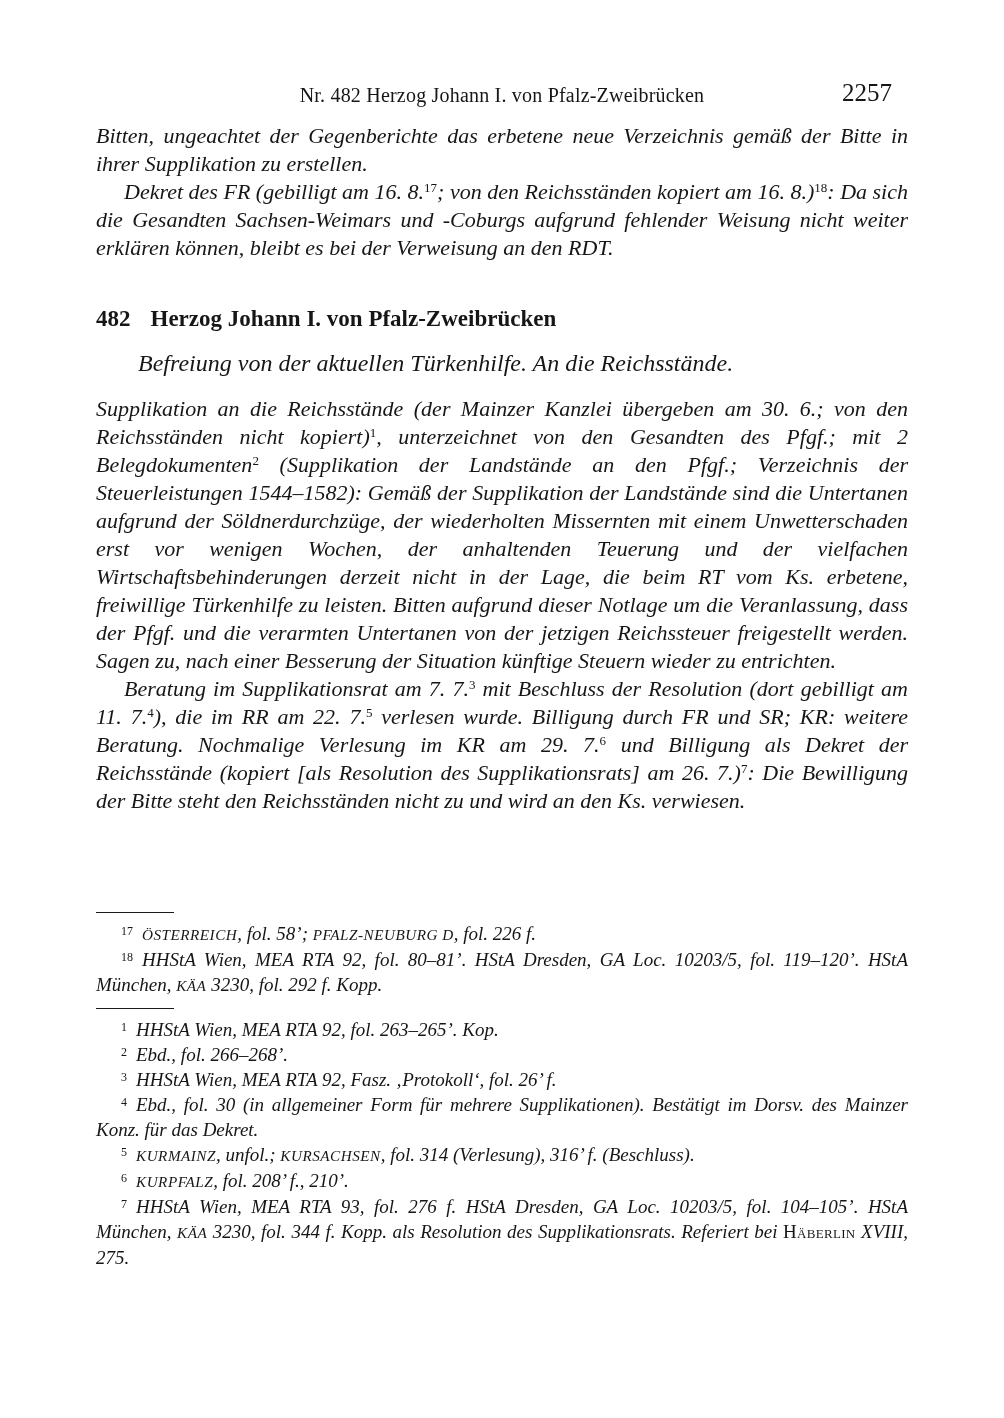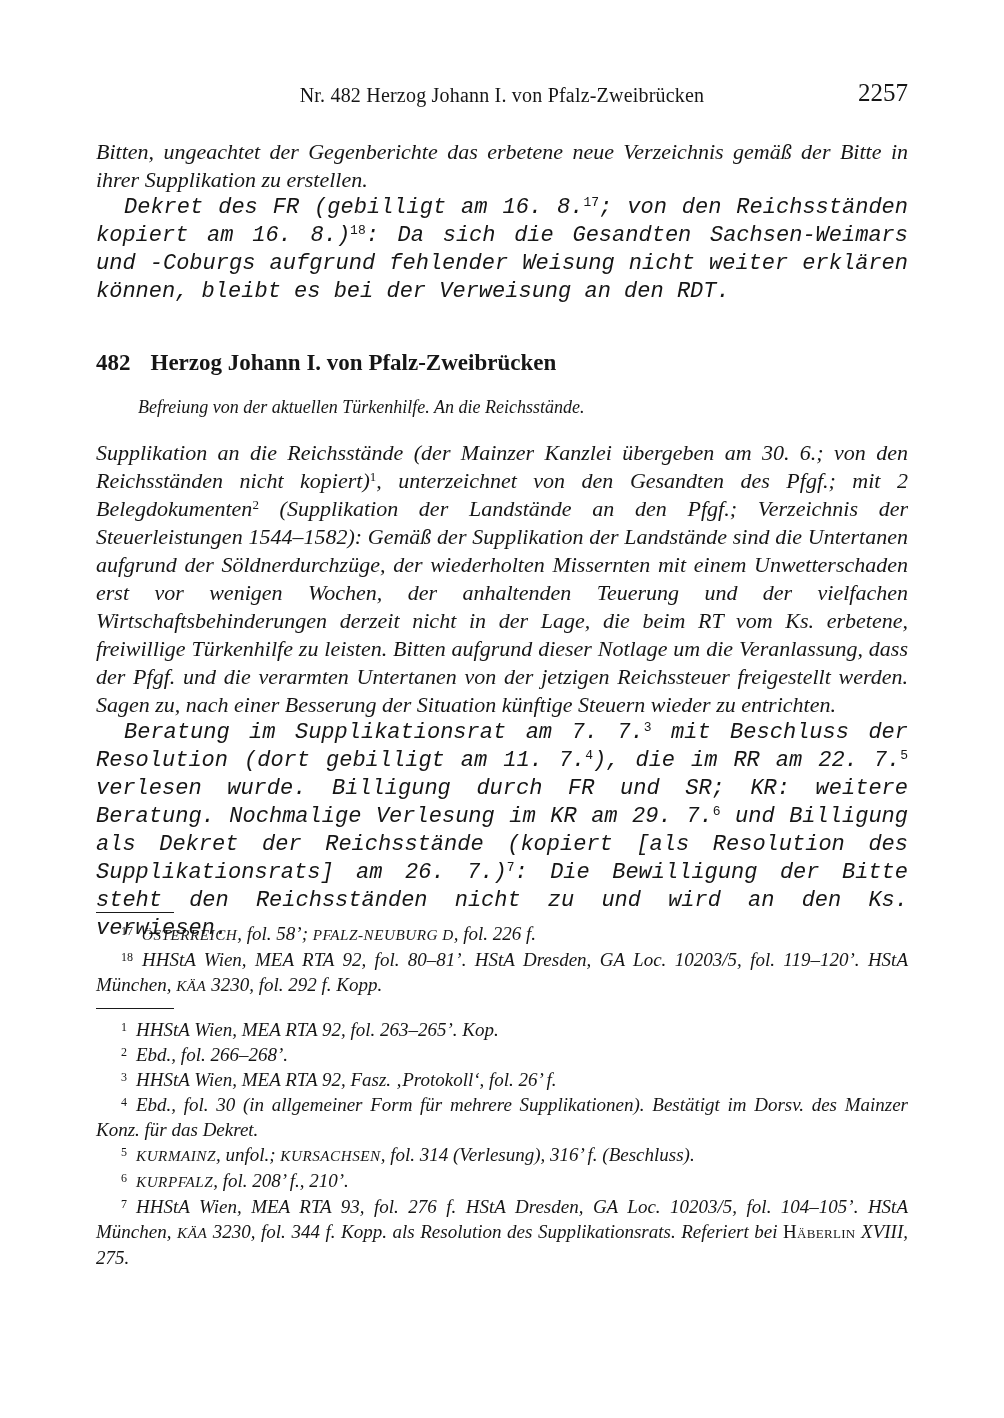--- a/index.html
+++ b/index.html
@@ -17,49 +17,49 @@
   
   .pagehead { position: relative; padding-top: 82px; }
   .running-title {
     text-align: center;
     font-size: 20px;
     line-height: 26px;
     letter-spacing: 0.2px;
   }
   .page-number {
     position: absolute;
-    right: 0;
+    right: 16px;
     top: 78px;
     font-size: 25px;
     line-height: 30px;
   }
 
   
   p { margin: 0; }
   .body-p {
     font-size: 22px;
     line-height: 28px;
     text-align: justify;
     font-style: italic;
   }
-  .indent { text-indent: 28px; font-family: Liberation Mono, monospace; }
-  .intro { margin-top: 30px; }
+  .indent { text-indent: 28px; }
+  .intro { margin-top: 14px; }
 
   .entry-head {
     margin-top: 42px;
     font-size: 23px;
     line-height: 29px;
     font-weight: bold;
     font-style: normal;
   }
   .entry-num { display: inline-block; margin-right: 20px; }
   .entry-subtitle {
     margin-top: 16px;
     padding-left: 42px;
-    font-size: 18px;
+    font-size: 24px;
     line-height: 28px;
     font-style: italic;
     text-align: left;
   }
   .entry-body { margin-top: 18px; }
 
   
   sup {
     font-style: normal;
     font-size: 13px;

